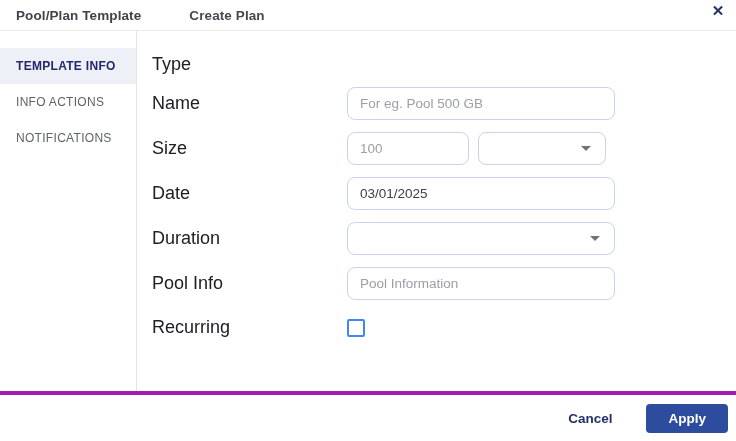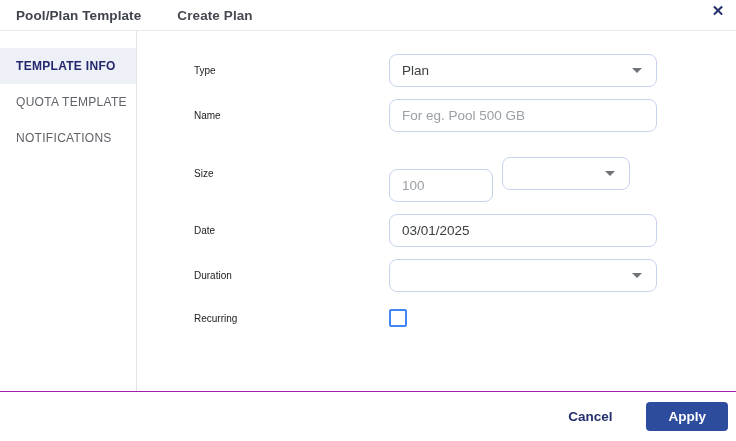--- a/index.html
+++ b/index.html
@@ -4,52 +4,52 @@
 <style>
   * { margin:0; padding:0; box-sizing:border-box; }
   html,body { width:736px; height:441px; background:#fff; overflow:hidden;
     font-family:"Liberation Sans", sans-serif; }
   .dialog { width:736px; height:441px; display:flex; flex-direction:column; background:#fff; }
 
   
   .header { height:31px; flex:0 0 31px; border-bottom:1px solid #e9eaee;
     display:flex; align-items:center; padding:0 16px; position:relative; }
   .header-title { font-size:13.5px; font-weight:bold; color:#3f434b; letter-spacing:.1px; }
-  .header-subtitle { font-size:13.5px; font-weight:bold; color:#46494f; margin-left:36px; letter-spacing:.1px; }
+  .header-subtitle { font-size:13.5px; font-weight:bold; color:#46494f; margin-left:48px; letter-spacing:.1px; }
   .close-btn { position:absolute; right:6px; top:-1px; width:24px; height:24px; border:none;
     background:none; color:#23306c; font-size:15px; font-weight:bold; cursor:pointer; line-height:24px; }
 
   
-  .body { flex:1 1 auto; display:flex; min-height:0;gap:42px; }
+  .body { flex:1 1 auto; display:flex; min-height:0; }
   .sidebar { width:137px; flex:0 0 137px; border-right:1px solid #e3e3e8; padding-top:17px; }
   .sidebar-item { height:36px; line-height:36px; padding-left:16px; font-size:12px;
     color:#5f6368; letter-spacing:.3px; cursor:pointer; white-space:nowrap; }
   .sidebar-item.active { background:#eef0f8; color:#23276b; font-weight:bold; }
 
   .main { flex:1; padding:23px 0 0 15px; }
   .row { display:flex; align-items:center; margin-bottom:12px; }
-  .row-label { width:195px; font-size:10px; color:#202124; }
+  .row-label { width:195px; font-size:18px; color:#202124; }
 
   .field, .text-input { width:268px; height:33px; border:1px solid #c9d3ee; border-radius:8px;
     background:#fff; font-size:13.5px; color:#3c4043; }
   .text-input { padding:8px 12px; font-family:inherit; outline:none; }
   .text-input::placeholder { color:#9aa0a6; }
   .select { display:flex; align-items:center; justify-content:space-between;
     padding:0 14px 0 12px; cursor:pointer; }
   .caret { width:0; height:0; border-left:5px solid transparent; border-right:5px solid transparent;
     border-top:5px solid #6f7277; }
-  .size-input { width:104px; margin-right:9px;margin-top:25px; }
+  .size-input { width:122px; margin-right:9px; }
   .unit-select { width:128px; }
 
   .checkbox { appearance:none; -webkit-appearance:none; width:18px; height:18px;
     border:2px solid #4285f4; border-radius:2px; background:#fff; cursor:pointer; }
   .checkbox-row { margin-top:17px; }
 
   
-  .footer { height:50px; flex:0 0 50px; border-top:1px solid #a21caf;
+  .footer { height:50px; flex:0 0 50px; border-top:4px solid #a21caf;
     display:flex; align-items:center; justify-content:flex-end; padding-right:8px; }
   .btn-cancel { background:none; border:none; color:#23306c; font-weight:bold;
     font-size:13.5px; padding:8px 10px; margin-right:24px; cursor:pointer; font-family:inherit; }
   .btn-apply { background:#2d4c9e; border:none; border-radius:4px; color:#fff;
     font-weight:bold; font-size:13.5px; height:29px; padding:7px 22px; cursor:pointer; font-family:inherit; }
 </style>
 </head>
 <body>
 
 <div class="dialog">
@@ -57,32 +57,28 @@
   <div class="header">
     <span class="header-title">Pool/Plan Template</span>
     <span class="header-subtitle">Create Plan</span>
     <button class="close-btn">✕</button>
   </div>
 
   <div class="body">
 
     <div class="sidebar">
       <div class="sidebar-item active">TEMPLATE INFO</div>
-      <div class="sidebar-item">QUOTA TEMPLATE</div>
+      <div class="sidebar-item">INFO ACTIONS</div>
       <div class="sidebar-item">NOTIFICATIONS</div>
     </div>
 
     <div class="main">
 
       <div class="row">
         <span class="row-label">Type</span>
-        <div class="field select">
-          <span>Plan</span>
-          <span class="caret"></span>
-        </div>
       </div>
 
       <div class="row">
         <span class="row-label">Name</span>
         <input class="text-input" type="text" placeholder="For eg. Pool 500 GB" style="">
       </div>
 
       <div class="row">
         <span class="row-label">Size</span>
         <input class="text-input size-input" type="text" placeholder="100" style="">
@@ -98,20 +94,24 @@
       </div>
 
       <div class="row">
         <span class="row-label">Duration</span>
         <div class="field select">
           <span></span>
           <span class="caret"></span>
         </div>
       </div>
 
+      <div class="row">
+        <span class="row-label">Pool Info</span>
+        <input class="text-input" type="text" placeholder="Pool Information" style="">
+      </div>
 
       <div class="row checkbox-row">
         <span class="row-label">Recurring</span>
         <input class="checkbox" type="checkbox" style="">
       </div>
 
     </div>
   </div>
 
   <div class="footer">

